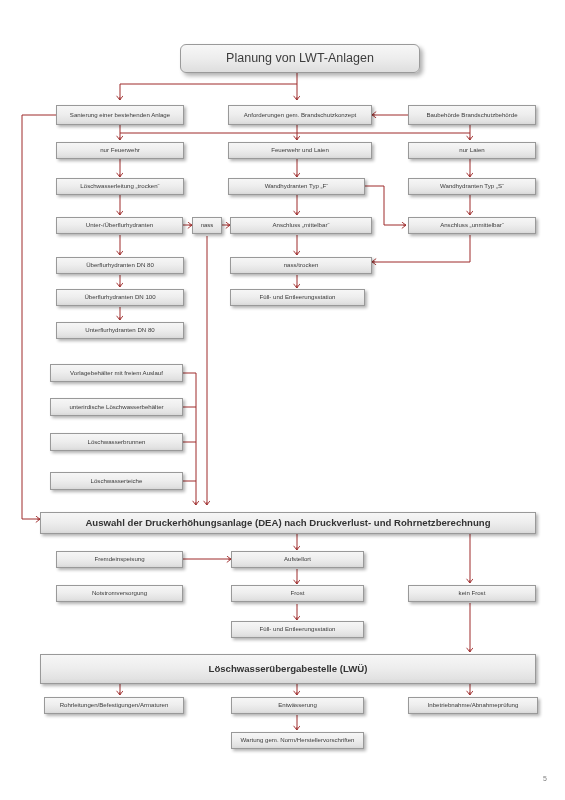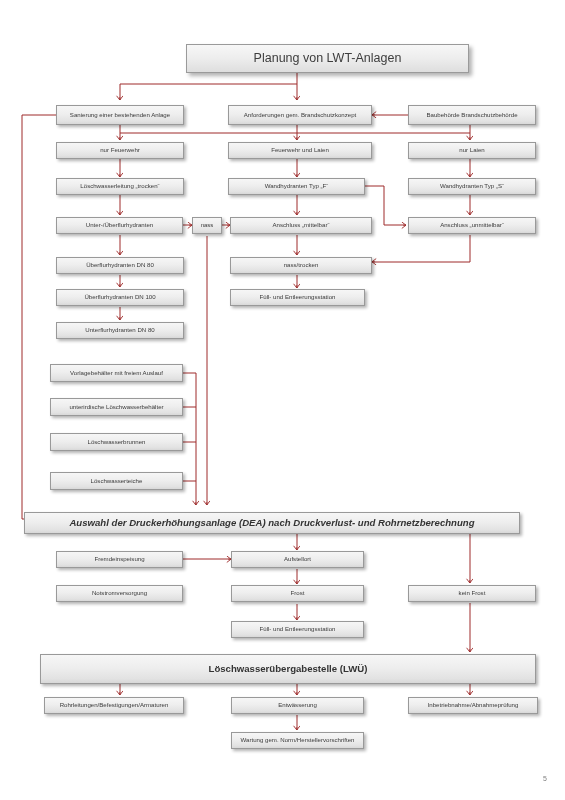--- a/index.html
+++ b/index.html
@@ -119,21 +119,21 @@
       <path d="M470,603 L470,652" marker-end="url(#ah)"></path>
 
       <path d="M120,675 L120,695" marker-end="url(#ah)"></path>
       <path d="M297,675 L297,695" marker-end="url(#ah)"></path>
       <path d="M470,675 L470,695" marker-end="url(#ah)"></path>
 
       <path d="M297,715 L297,730" marker-end="url(#ah)"></path>
     </g>
   </svg>
 
-  <div class="box title" style="left:186px; top:44px; width:283px; height:29px;">Planung von LWT-Anlagen</div>
+  <div class="box title" style="left:180px; top:44px; width:240px; height:29px;border-radius:6px;">Planung von LWT-Anlagen</div>
 
   <div class="box" style="left:56px; top:105px; width:128px; height:20px;">Sanierung einer bestehenden Anlage</div>
   <div class="box" style="left:228px; top:105px; width:144px; height:20px;">Anforderungen gem. Brandschutzkonzept</div>
   <div class="box" style="left:408px; top:105px; width:128px; height:20px;">Baubehörde Brandschutzbehörde</div>
 
   <div class="box" style="left:56px; top:142px; width:128px; height:17px;">nur Feuerwehr</div>
   <div class="box" style="left:228px; top:142px; width:144px; height:17px;">Feuerwehr und Laien</div>
   <div class="box" style="left:408px; top:142px; width:128px; height:17px;">nur Laien</div>
 
   <div class="box" style="left:56px; top:178px; width:128px; height:17px;">Löschwasserleitung „trocken“</div>
@@ -151,21 +151,21 @@
   <div class="box" style="left:56px; top:289px; width:128px; height:17px;">Überflurhydranten DN 100</div>
   <div class="box" style="left:230px; top:289px; width:135px; height:17px;">Füll- und Entleerungsstation</div>
 
   <div class="box" style="left:56px; top:322px; width:128px; height:17px;">Unterflurhydranten DN 80</div>
 
   <div class="box" style="left:50px; top:364px; width:133px; height:18px;">Vorlagebehälter mit freiem Auslauf</div>
   <div class="box" style="left:50px; top:398px; width:133px; height:18px;">unterirdische Löschwasserbehälter</div>
   <div class="box" style="left:50px; top:433px; width:133px; height:18px;">Löschwasserbrunnen</div>
   <div class="box" style="left:50px; top:472px; width:133px; height:18px;">Löschwasserteiche</div>
 
-  <div class="box wide" style="left:24px; top:512px; width:496px; height:22px;font-style:italic;">Auswahl der Druckerhöhungsanlage (DEA) nach Druckverlust- und Rohrnetzberechnung</div>
+  <div class="box wide" style="left:40px; top:512px; width:496px; height:22px;">Auswahl der Druckerhöhungsanlage (DEA) nach Druckverlust- und Rohrnetzberechnung</div>
 
   <div class="box" style="left:56px; top:551px; width:127px; height:17px;">Fremdeinspeisung</div>
   <div class="box" style="left:231px; top:551px; width:133px; height:17px;">Aufstellort</div>
 
   <div class="box" style="left:56px; top:585px; width:127px; height:17px;">Notstromversorgung</div>
   <div class="box" style="left:231px; top:585px; width:133px; height:17px;">Frost</div>
   <div class="box" style="left:408px; top:585px; width:128px; height:17px;">kein Frost</div>
 
   <div class="box" style="left:231px; top:621px; width:133px; height:17px;">Füll- und Entleerungsstation</div>
 

